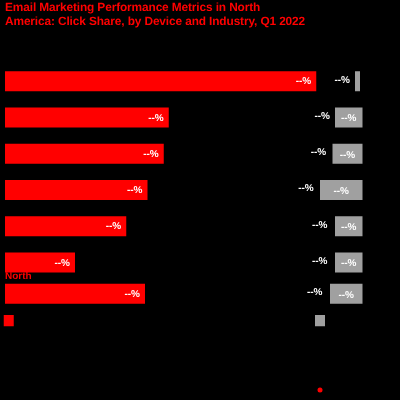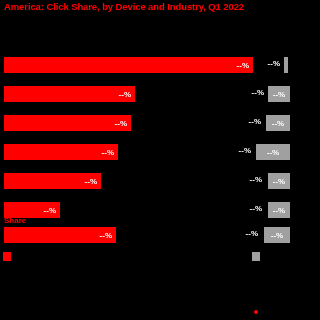--- a/index.html
+++ b/index.html
@@ -224,20 +224,21 @@
     color: #000000;
     white-space: nowrap;
   }
 </style>
 </head>
 <body>
 
 <div id="chart-root">
 
   <div class="title-block">
+    <div class="title-line">Email Marketing Performance Metrics in North</div>
     <div class="title-line">America: Click Share, by Device and Industry, Q1 2022</div>
   </div>
 
   <div class="header-strip"></div>
 
   <div class="rows">
 
     <div class="row" style="top:0px;">
       <div class="cat-label"></div>
       <div class="bar" style="width:249px;">
@@ -288,21 +289,21 @@
       <div class="bar" style="width:56px;">
         <span class="bar-value">--%</span>
       </div>
       <div class="side-value" style="left:230px;width:32px;">--%</div>
       <div class="gray-box" style="left:268px;width:22px;">--%</div>
     </div>
 
   </div>
 
   <div class="total-row">
-    <div class="total-label">Share</div>
+    <div class="total-label">North</div>
     <div class="total-bar" style="width:112px;">
       <span class="total-bar-value">--%</span>
     </div>
     <div class="total-side-value" style="left:226px;width:32px;">--%</div>
     <div class="total-gray-box" style="left:264px;width:26px;">--%</div>
   </div>
 
   <div class="legend">
     <div class="legend-swatch" style="left:3px;background:#ff0000;"></div>
     <div class="legend-text" style="left:14px;"></div>

